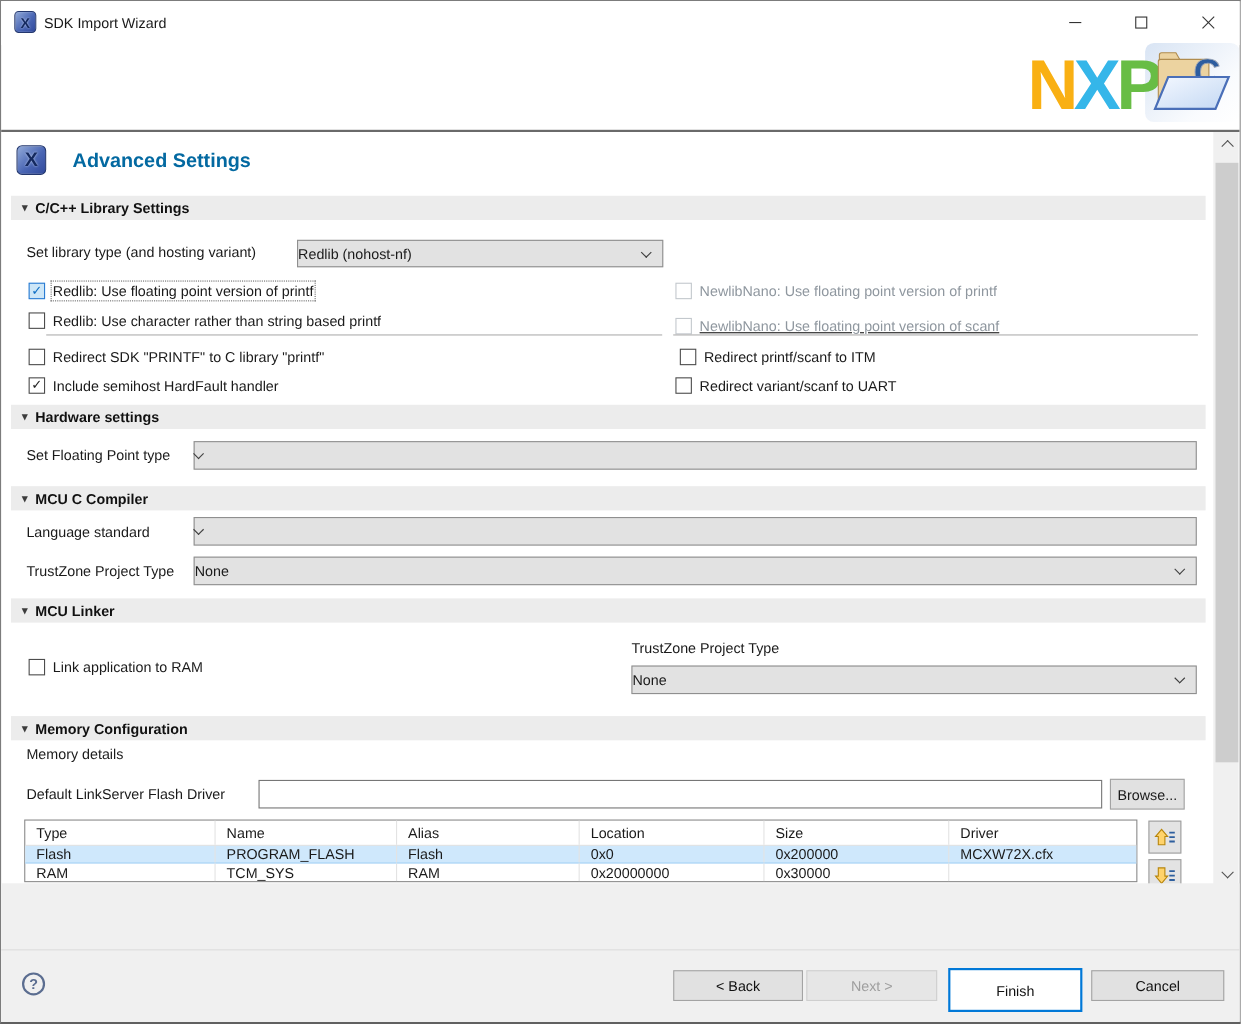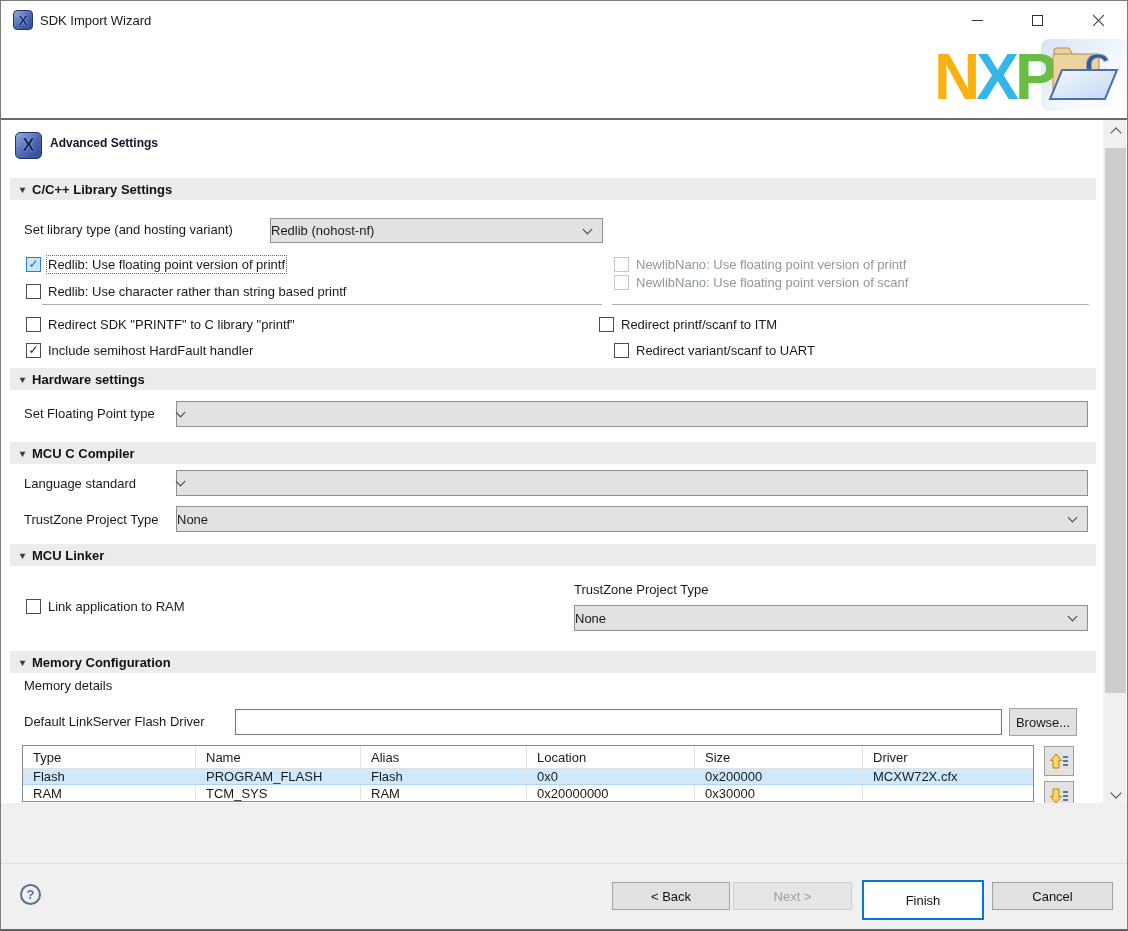--- a/index.html
+++ b/index.html
@@ -32,21 +32,21 @@
   .nxp span { display:inline-block; }
   .divider { position:absolute; left:0; top:117px; width:100%; height:2px; background:#6a6a6a; }
   
   .content { position:absolute; left:1px; right:1px; top:119px; height:686px; background:#fff; overflow:hidden; }
   .adv-icon {
     position:absolute; left:13px; top:12px; width:27px; height:27px; border-radius:5px;
     background:linear-gradient(135deg,#93abd9 0%,#4a66b4 55%,#31499c 100%);
     border:1px solid #23376e; color:#14295f; font-weight:bold; font-size:18px;
     display:flex; align-items:center; justify-content:center; text-shadow:0 0 2px #c9d6f2;
   }
-  .adv-title { position:absolute; left:48px; top:16px; font-size:12px; font-weight:bold; color:#0f172a; }
+  .adv-title { position:absolute; left:64px; top:16px; font-size:18px; font-weight:bold; color:#0369a1; }
   .secbar { position:absolute; left:8px; width:1086px; height:22px; background:#ececec;
     display:flex; align-items:center; font-weight:bold; color:#111; }
   .secbar .tri { font-size:10px; color:#3c3c3c; margin:0 7px 0 10px; }
   .flabel { position:absolute; height:16px; line-height:16px; white-space:nowrap; }
   .combo { position:absolute; background:#e2e2e2; border:1px solid #8f8f8f;
     display:flex; align-items:center; }
   .combo .val { flex:1; white-space:nowrap; overflow:hidden; }
   .chev { width:7px; height:7px; border-right:1px solid #3f3f3f; border-bottom:1px solid #3f3f3f;
     transform:rotate(45deg); margin-right:11px; margin-top:-3px; flex:none; }
   
@@ -162,26 +162,26 @@
       <span class="box">
           <span class="tick">✓</span>
         </span>
       <span class="lbl">Include semihost HardFault handler</span>
     </div>
 
     <div class="cb disabled" style="left:612px;top:136px;">
       <span class="box"></span>
       <span class="lbl">NewlibNano: Use floating point version of printf</span>
     </div>
-    <div class="cb disabled" style="left:612px;top:154px;">
+    <div class="cb disabled" style="left:612px;top:168px;text-decoration:underline;">
       <span class="box"></span>
       <span class="lbl">NewlibNano: Use floating point version of scanf</span>
     </div>
     <div class="sep" style="left:610px;top:184px;width:477px;"></div>
-    <div class="cb" style="left:597px;top:196px;">
+    <div class="cb" style="left:616px;top:196px;">
       <span class="box"></span>
       <span class="lbl">Redirect printf/scanf to ITM</span>
     </div>
     <div class="cb" style="left:612px;top:222px;">
       <span class="box"></span>
       <span class="lbl">Redirect variant/scanf to UART</span>
     </div>
 
     <div class="secbar" style="top:248px;">
       <span class="tri">▾</span>

